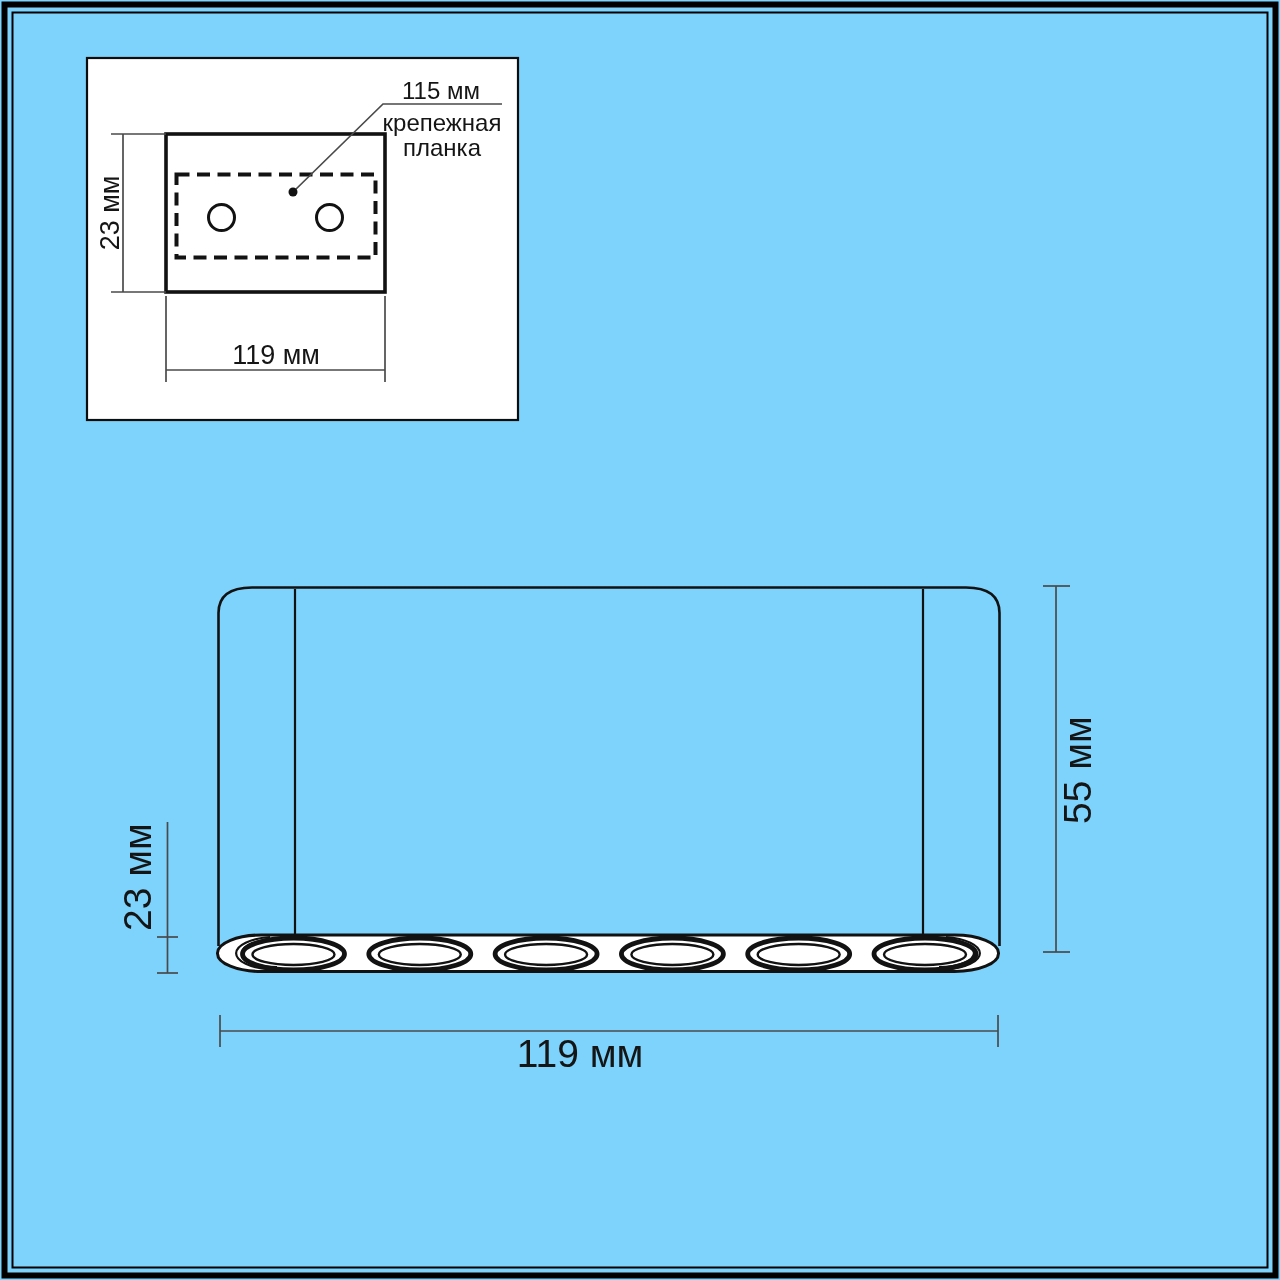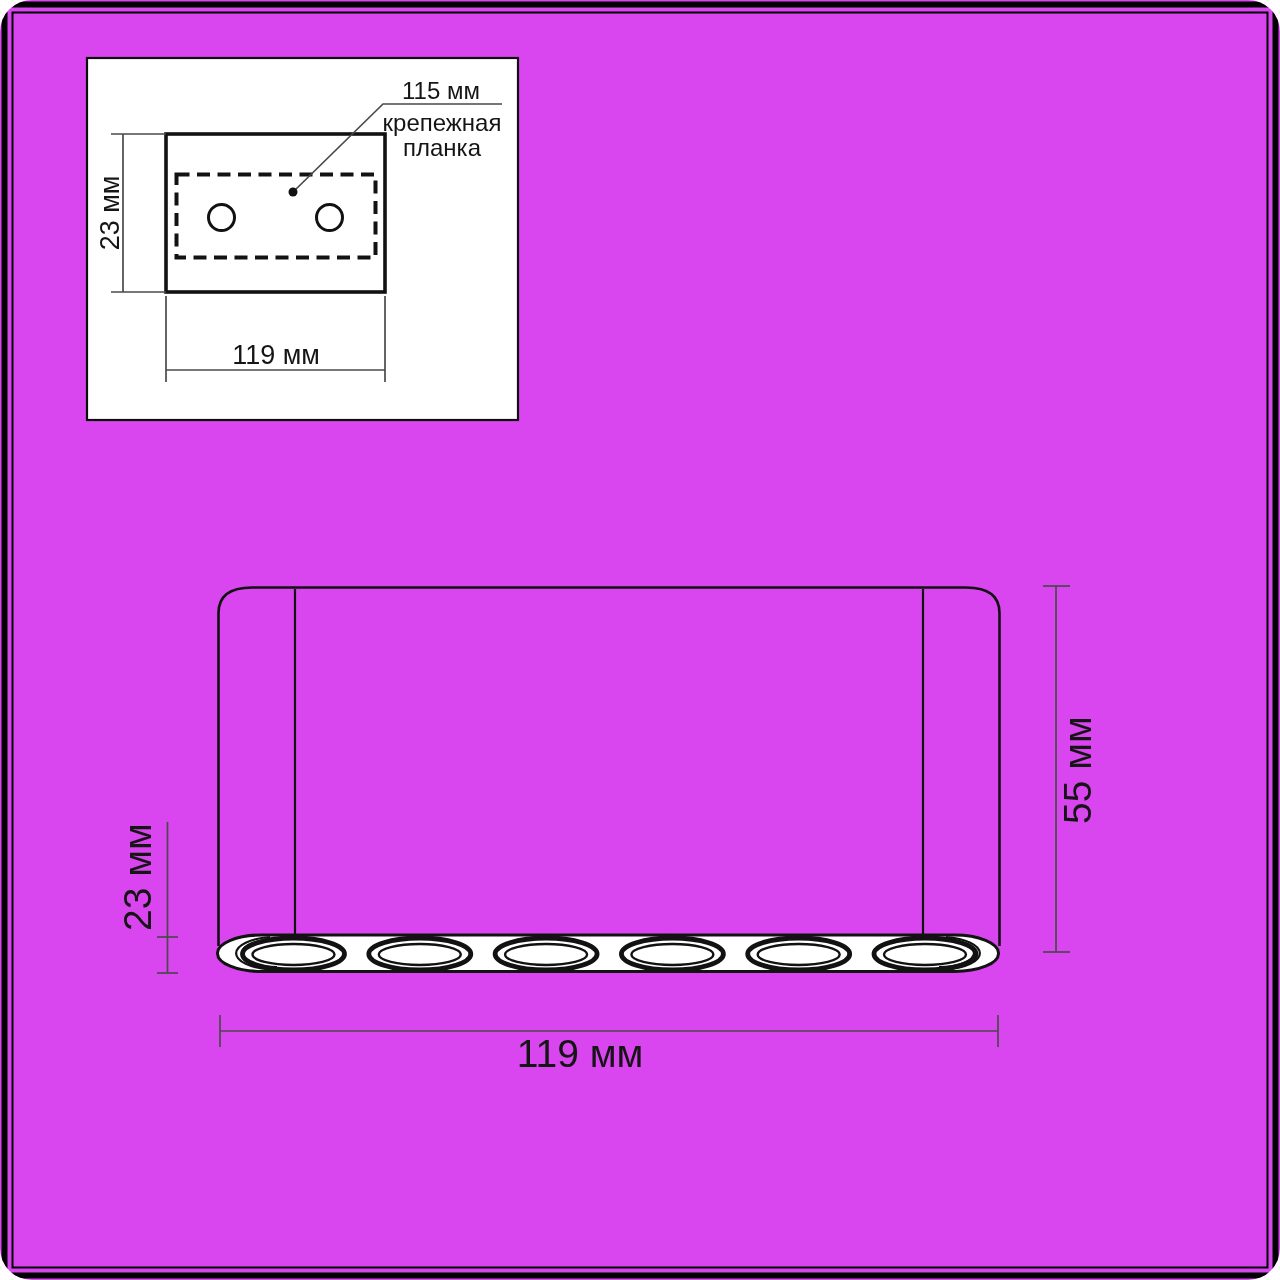--- a/index.html
+++ b/index.html
@@ -1,22 +1,21 @@
 <!DOCTYPE html>
 <html><head>
 <meta charset="utf-8">
 <style>
   html,body{margin:0;padding:0;background:#fff;}
   .canvas{
     position:relative;
     width:1280px;height:1280px;
-    background:#d946ef;
+    background:#7dd3fc;
     font-family:"Liberation Sans", sans-serif;
     overflow:hidden;
-    border-radius:32px;
   }
   svg{position:absolute;left:0;top:0;}
   text{
     font-family:"Liberation Sans", sans-serif;
     fill:#151515;
   }
   .t-callout{font-size:24px;}
   .t-inset{font-size:27px;}
   .t-main{font-size:39px;}
   .ln{stroke:#121212;fill:none;}

